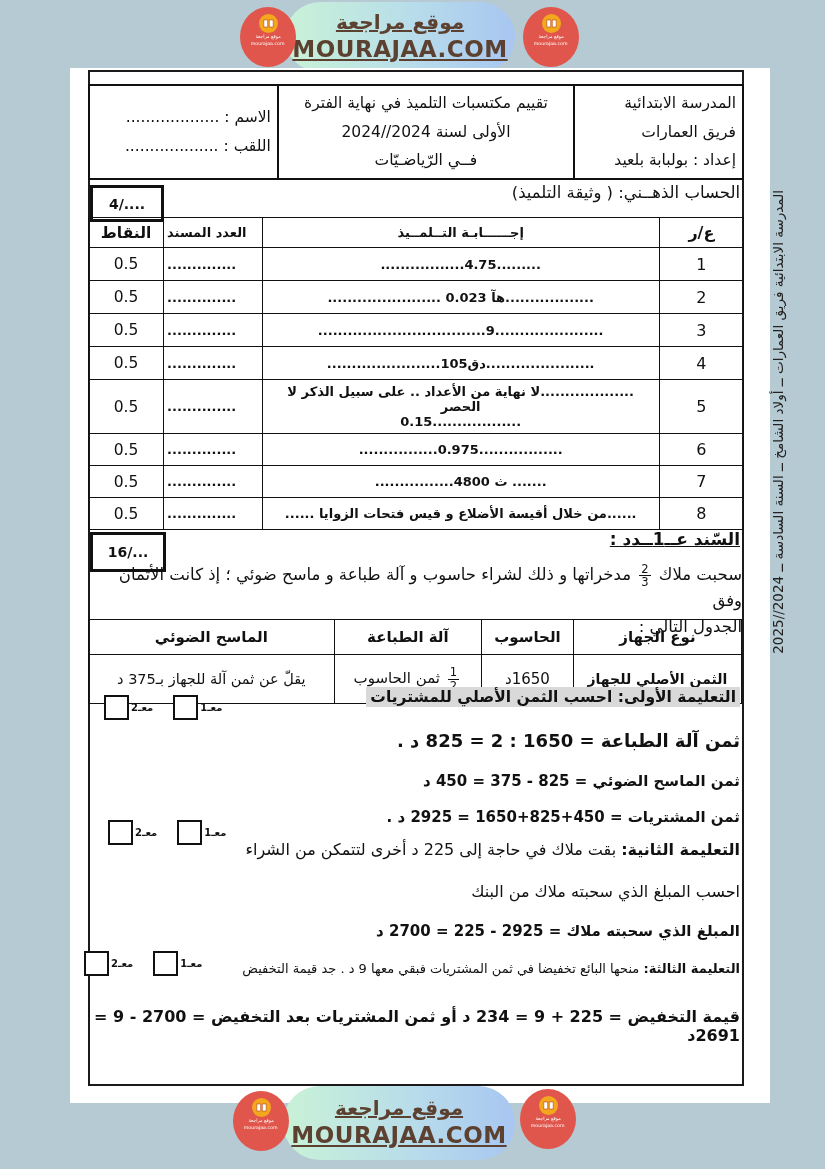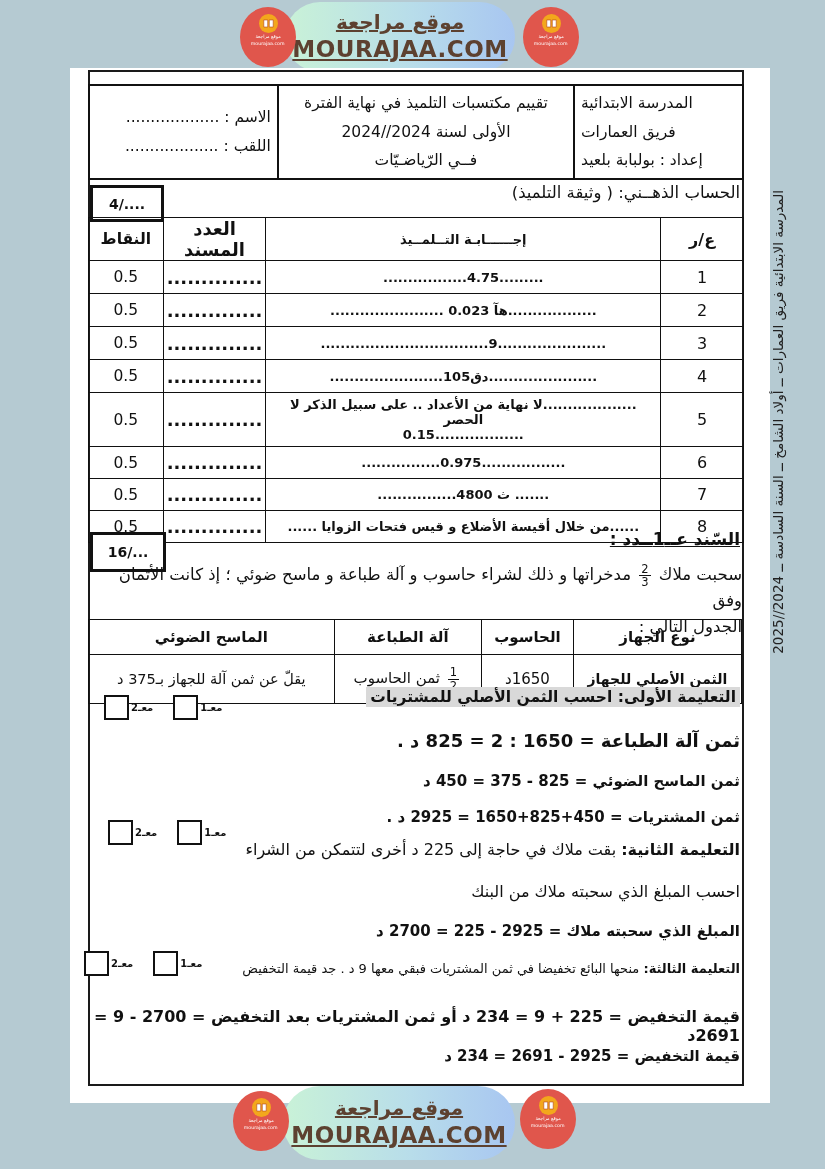--- a/index.html
+++ b/index.html
@@ -19,36 +19,36 @@
   
   .page{position:absolute;left:70px;top:68px;width:700px;height:1035px;background:#ffffff}
   .inner-border{position:absolute;left:18px;top:2px;width:652px;height:1012px;border:2px solid #1a1a1a}
   .line{position:absolute;left:18px;width:652px;text-align:right;direction:rtl;color:#111}
 
   
   .hdr{position:absolute;left:18px;top:16px;width:656px;height:96px;border:2px solid #111;
        display:flex;direction:rtl;box-sizing:border-box;background:#fff}
   .hdr .cell{display:flex;flex-direction:column;justify-content:center;box-sizing:border-box;
        font-size:15.5px;line-height:1.85;color:#111;padding:8px 6px}
-  .hdr .c-school{width:168px;text-align:left}
+  .hdr .c-school{width:168px;text-align:right}
   .hdr .c-exam{width:300px;text-align:center;border-left:2px solid #111;border-right:2px solid #111}
   .hdr .c-names{width:188px;text-align:right}
 
   
   .score{position:absolute;border:3px solid #111;background:#fff;display:flex;align-items:center;justify-content:center;
          font-weight:bold;font-size:14px;direction:ltr;color:#111}
 
   
   table{border-collapse:collapse;direction:rtl}
   .mtable{position:absolute;left:18px;top:149px;width:656px}
   .mtable td,.mtable th{border:1.8px solid #111;color:#111;padding:0 3px}
   .mtable th{font-size:15px;font-weight:bold;height:29px}
   .mtable .c-num{width:84px;text-align:center;font-size:16px}
   .mtable .c-ans{width:402px;text-align:center;font-size:13px;font-weight:bold}
-  .mtable .c-asg{width:94px;text-align:center;font-size:18px;font-weight:bold}
+  .mtable .c-asg{width:94px;text-align:left;font-size:13px;font-weight:bold}
   .mtable .c-pts{width:70px;text-align:center;font-size:15.5px}
 
   .dtable{position:absolute;left:18px;top:551px;width:654px}
   .dtable td{border:1.8px solid #111;color:#111;text-align:center;padding:2px 4px}
   .dtable .hrow td{font-weight:bold;font-size:15px;height:30px}
   .dtable .vrow td{font-size:15px;height:44px}
 
   .frac{display:inline-flex;flex-direction:column;align-items:center;vertical-align:middle;
         font-size:11.5px;line-height:1.05;font-weight:normal;margin:0 3px}
   .frac .den{border-top:1.3px solid #111;padding:0 2px}
@@ -261,21 +261,20 @@
         <span class="lb">معـ1</span>
         <span class="bx"></span>
       </div>
       <div class="cb">
         <span class="lb">معـ2</span>
         <span class="bx"></span>
       </div>
     </div>
 
     <div class="line bold" style="top:939px;font-size:16px">قيمة التخفيض = 225 + 9 = 234 د  أو ثمن المشتريات بعد التخفيض = 2700 - 9 = 2691د</div>
-    <div class="line bold" style="top:979px;font-size:15px">قيمة التخفيض = 2925 - 2691 = 234 د</div>
   </div>
 
   <div class="side-note">المدرسة الابتدائية فريق العمارات ــ أولاد الشامخ ــ السنة السادسة ــ 2024//2025</div>
 
   <div class="pill" style="left:283px;top:1086px;width:232px;height:74px">
     <div class="ar">موقع مراجعة</div>
     <div class="url">MOURAJAA.COM</div>
   </div>
   <div class="logo" style="left:233px;top:1091px">
     <span class="yc">

